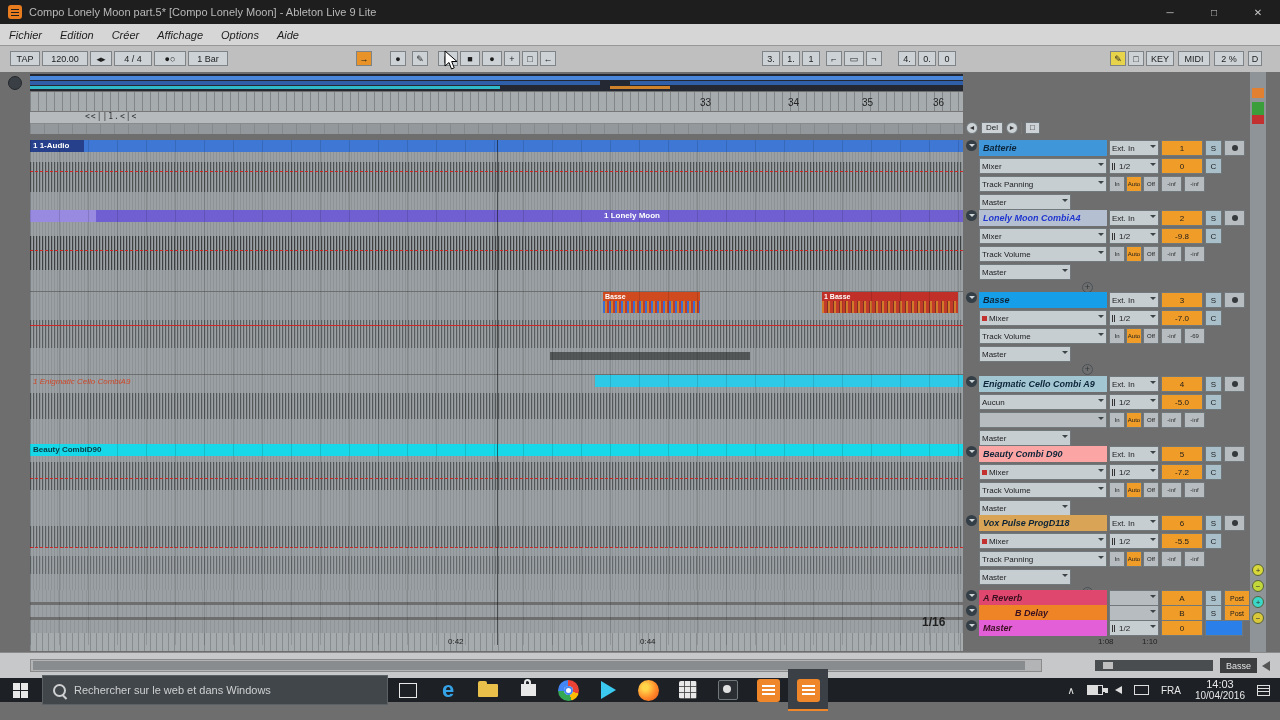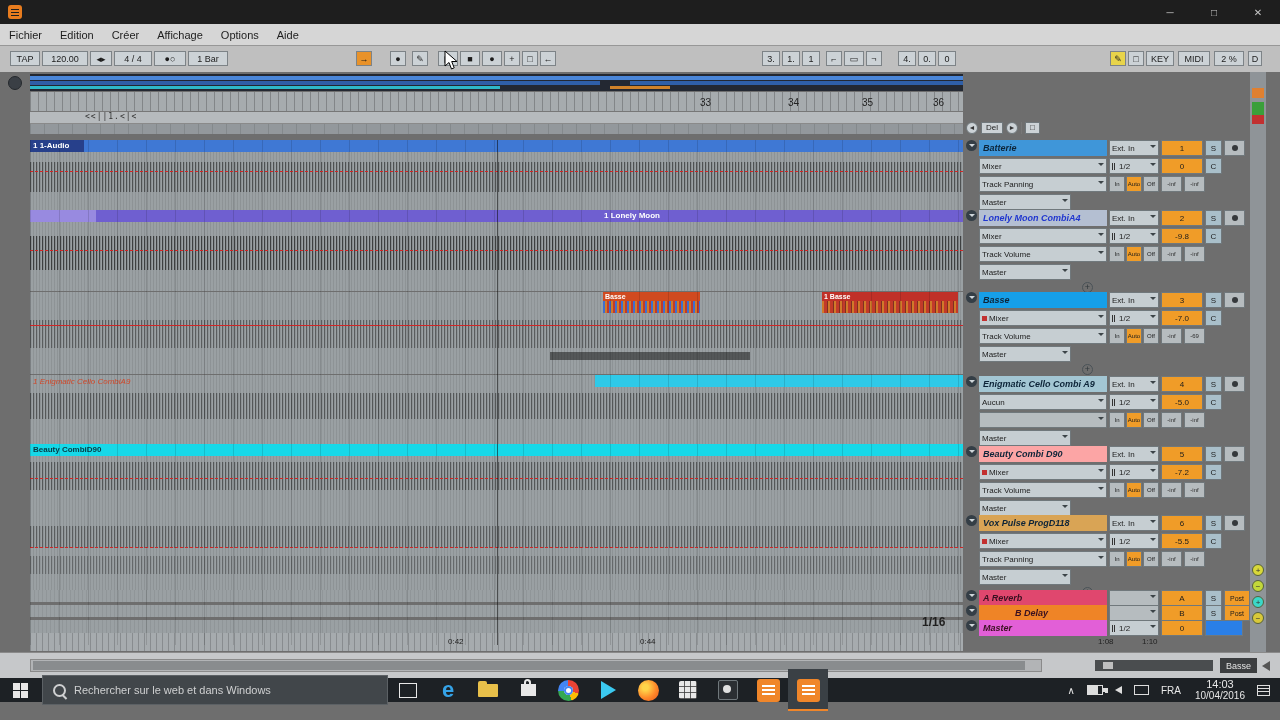--- a/index.html
+++ b/index.html
@@ -9,21 +9,21 @@
   .titlebar{position:absolute;top:0;left:0;right:0;height:24px;background:#1e1e1e;color:#b9b9b9;
     display:flex;align-items:center;font-size:11px;}
   .applogo{width:14px;height:14px;background:#e87c1e;border-radius:3px;margin:0 7px 0 8px;
     display:flex;flex-direction:column;justify-content:center;align-items:center;gap:2px;flex:none;}
   .applogo i{display:block;width:8px;height:1px;background:#1e1e1e;}
   .winctl{margin-left:auto;display:flex;height:24px;}
   .winbtn{width:44px;height:24px;display:flex;align-items:center;justify-content:center;color:#c8c8c8;font-size:10px;}
   
   .menubar{position:absolute;top:24px;left:0;right:0;height:21px;background:#d6d6d6;border-bottom:1px solid #979797;
     display:flex;align-items:center;font-size:11px;color:#1d1d1d;}
-  .menu-item{padding:0 9px;}
+  .menu-item{padding:0 9px;font-style:italic;}
   
   .transport{position:absolute;top:46px;left:0;right:0;height:26px;background:#bfbfbf;border-bottom:1px solid #888;}
   .tbox{position:absolute;top:5px;height:15px;background:#ccd2d6;border:1px solid #7d8387;box-sizing:border-box;
     font-size:9px;color:#1c1c1c;display:flex;align-items:center;justify-content:center;padding:0 2px;white-space:nowrap;}
   .tbox.orange{background:#e8922a;}
   .tbox.yellow{background:#e8d44a;}
   
   .main{position:absolute;top:72px;left:0;width:1280px;height:580px;background:#6e6e6e;}
   .cornercirc{position:absolute;left:8px;top:4px;width:12px;height:12px;border-radius:50%;background:#3a3f45;border:1px solid #24282c;}
   .overview{position:absolute;left:30px;top:2px;width:933px;height:17px;background:#232832;overflow:hidden;}
@@ -162,20 +162,21 @@
 <body>
 
 <div class="screen">
 
   <div class="titlebar">
     <span class="applogo">
         <i></i>
         <i></i>
         <i></i>
       </span>
+    <span>Compo Lonely Moon part.5*  [Compo Lonely Moon] - Ableton Live 9 Lite</span>
     <span class="winctl">
       <span class="winbtn">─</span>
       <span class="winbtn">□</span>
       <span class="winbtn">✕</span>
     </span>
   </div>
 
   <div class="menubar">
     <span class="menu-item">Fichier</span>
     <span class="menu-item">Edition</span>

